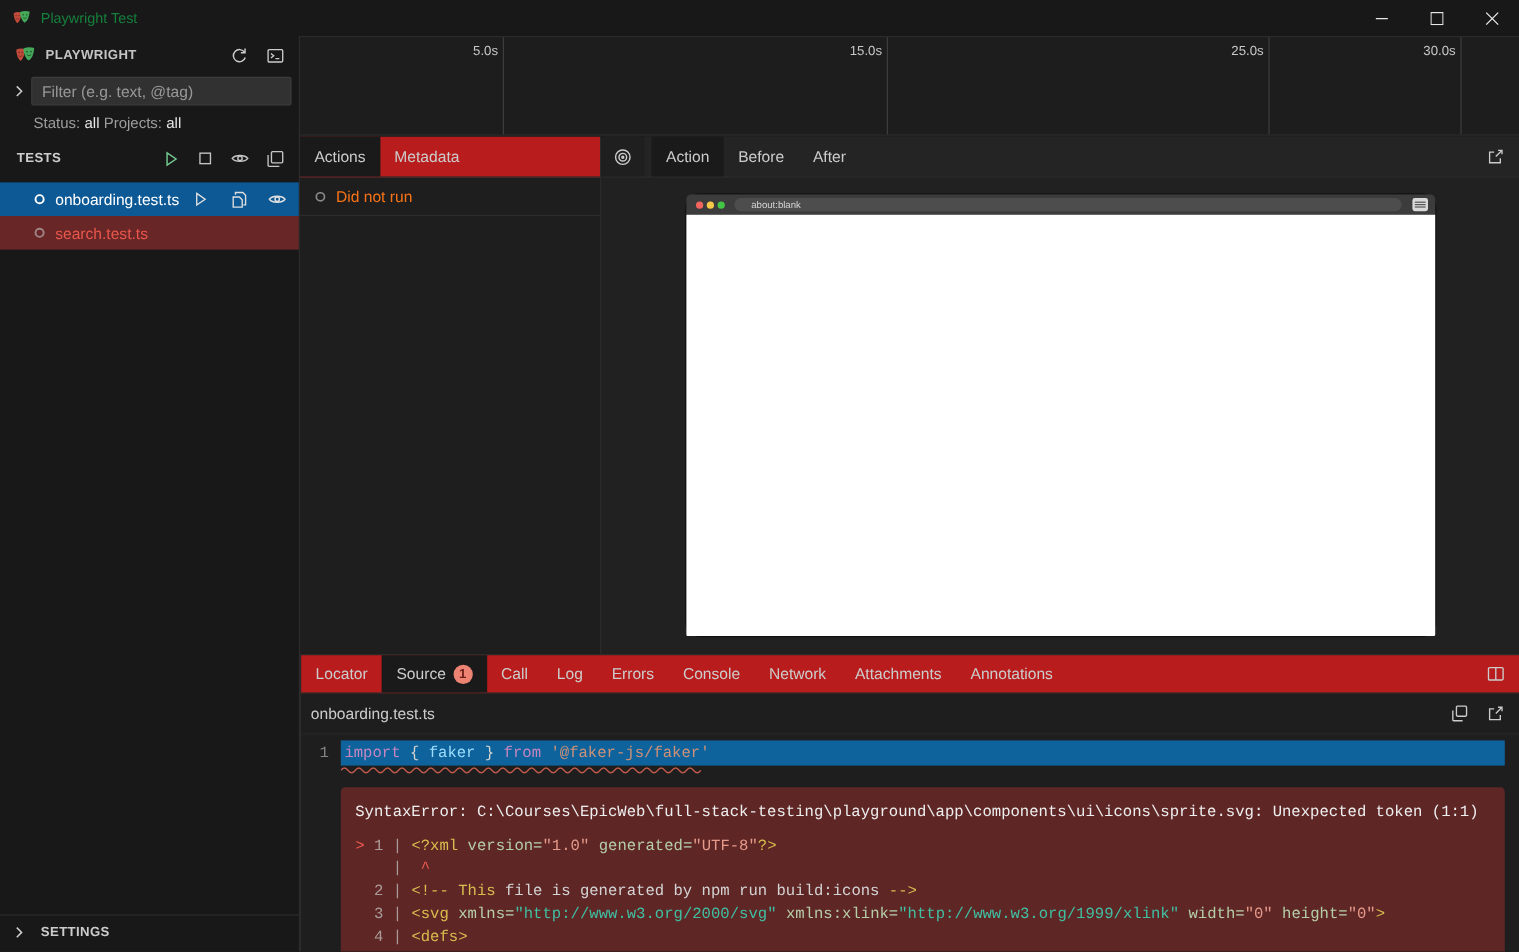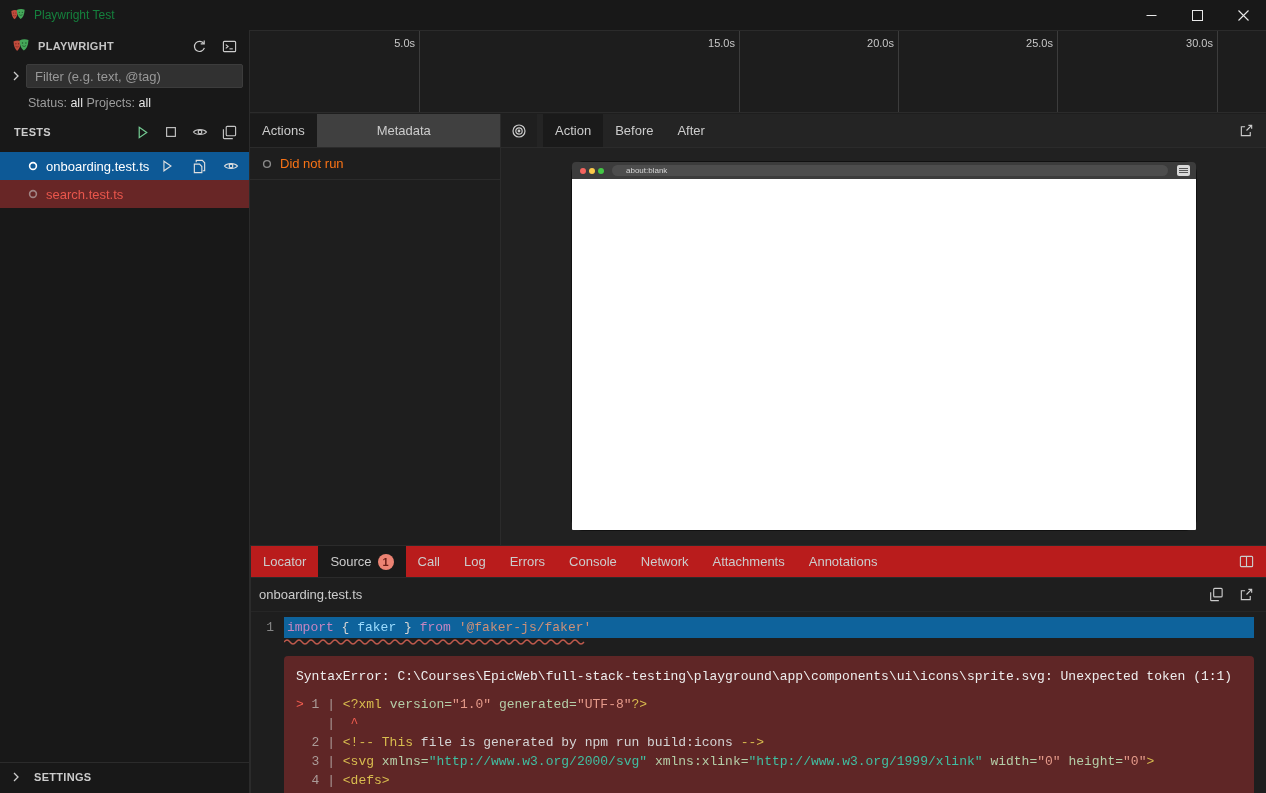--- a/index.html
+++ b/index.html
@@ -43,21 +43,21 @@
 
   
   .timeline { position:absolute; left:250px; top:30px; width:1016px; height:83px; background:#1d1d1d;
               border-top:1px solid #2b2b2b; border-bottom:1px solid #2b2b2b; }
   .tick { position:absolute; top:0; bottom:0; border-right:1px solid #3c3c3c; }
   .tick-label { position:absolute; top:6px; right:4px; font-size:11px; color:#c8c8c8; }
 
   
   .middle { position:absolute; left:250px; top:114px; width:1016px; height:431px; display:flex; }
   .actions-panel { width:250px; background:#1e1e1e; }
-  .tabbar { height:34px; display:flex; align-items:stretch; background:#404040; border-bottom:1px solid #2b2b2b;gap:48px; }
+  .tabbar { height:34px; display:flex; align-items:stretch; background:#b91c1c; border-bottom:1px solid #2b2b2b; }
   .tab { display:flex; align-items:center; padding:0 12px; font-size:13px; color:#cccccc; cursor:pointer; }
   .tab.selected { background:#1a1a1a; }
   .empty-row { height:32px; display:flex; align-items:center; padding:0 12px; font-size:13px; color:#f97316;
                border-bottom:1px solid #2b2b2b; gap:8px; }
   .snapshot-panel { flex:1; background:#212121; border-left:1px solid #2b2b2b; position:relative; }
   .snap-toolbar { height:34px; display:flex; align-items:stretch; background:#242424; border-bottom:1px solid #2b2b2b; }
   .target-btn { width:36px; display:flex; align-items:center; justify-content:center; background:#1f1f1f; margin-right:6px; }
   .snap-toolbar .spacer { flex:1; }
   .snap-toolbar .icon-btn { align-self:center; margin-right:10px; }
 
@@ -265,23 +265,20 @@
     </div>
   </div>
 
   <div class="timeline">
     <div class="tick" style="left:0;width:170px">
       <span class="tick-label">5.0s</span>
       </div>
     <div class="tick" style="left:330px;width:160px">
       <span class="tick-label">15.0s</span>
       </div>
-    <div class="tick" style="left:490px;width:159px">
-      <span class="tick-label">20.0s</span>
-      </div>
     <div class="tick" style="left:649px;width:159px">
       <span class="tick-label">25.0s</span>
       </div>
     <div class="tick" style="left:808px;width:160px">
       <span class="tick-label">30.0s</span>
       </div>
   </div>
 
   <div class="middle">
     <div class="actions-panel">

